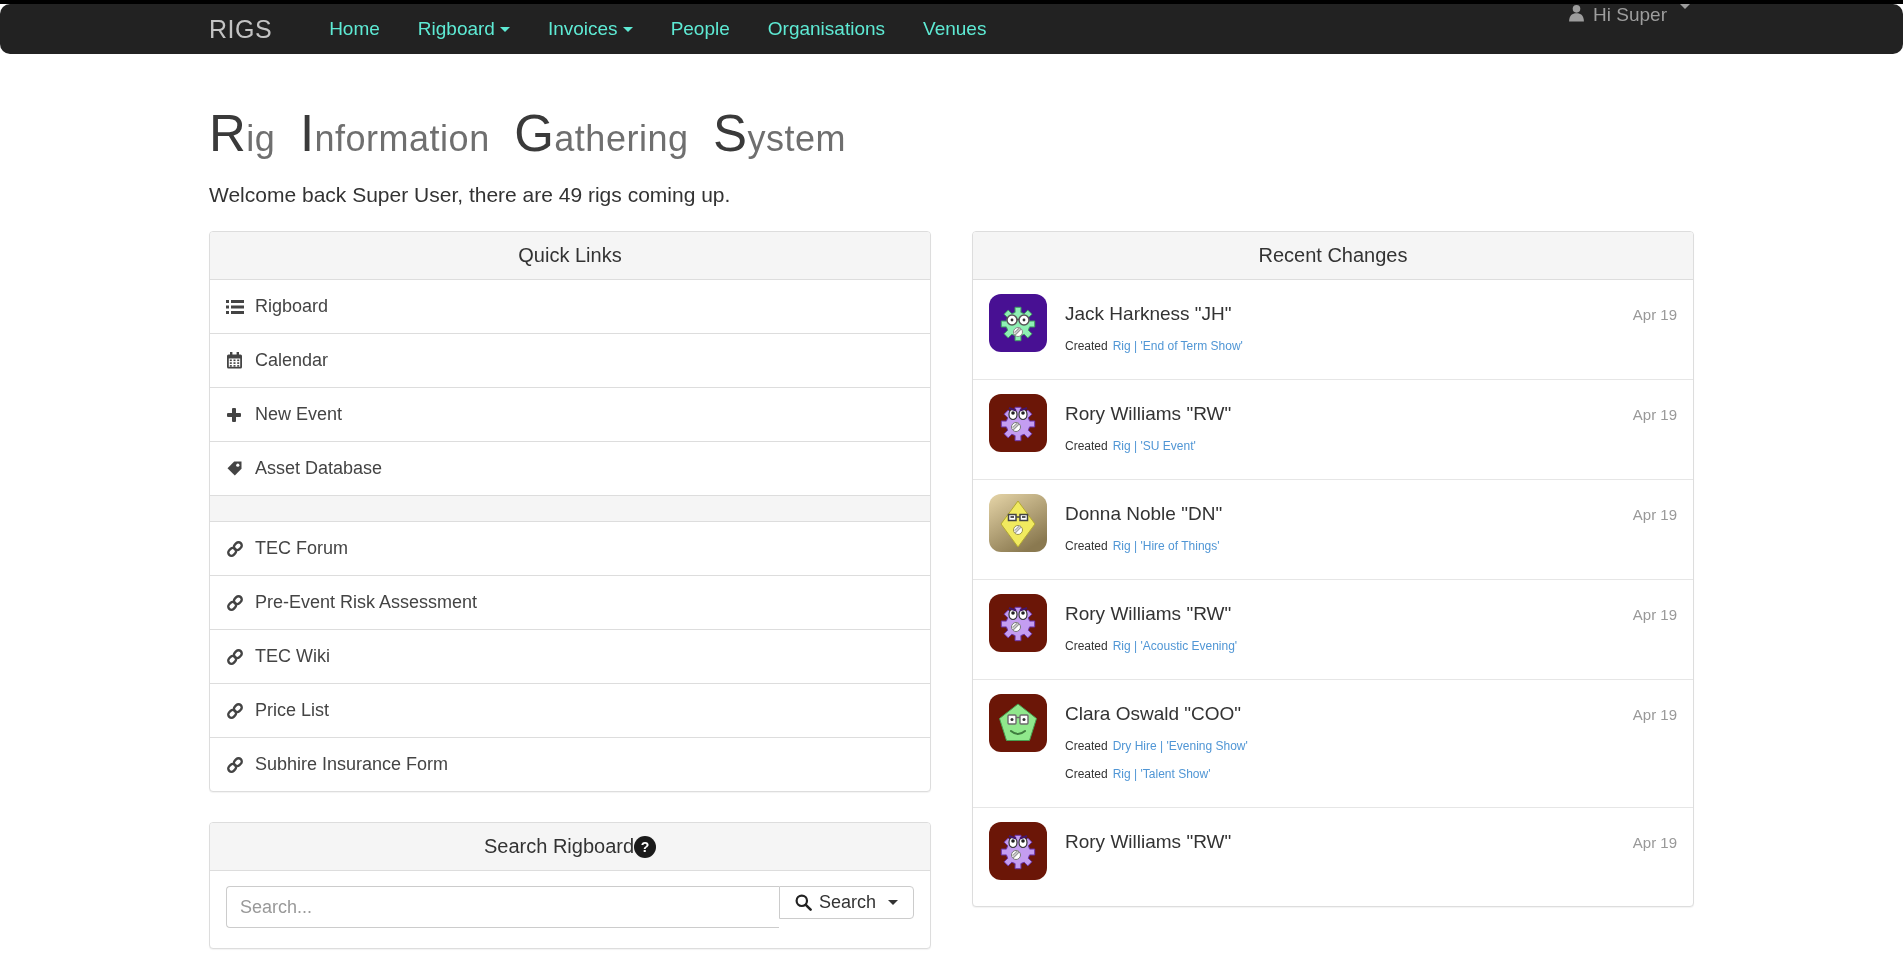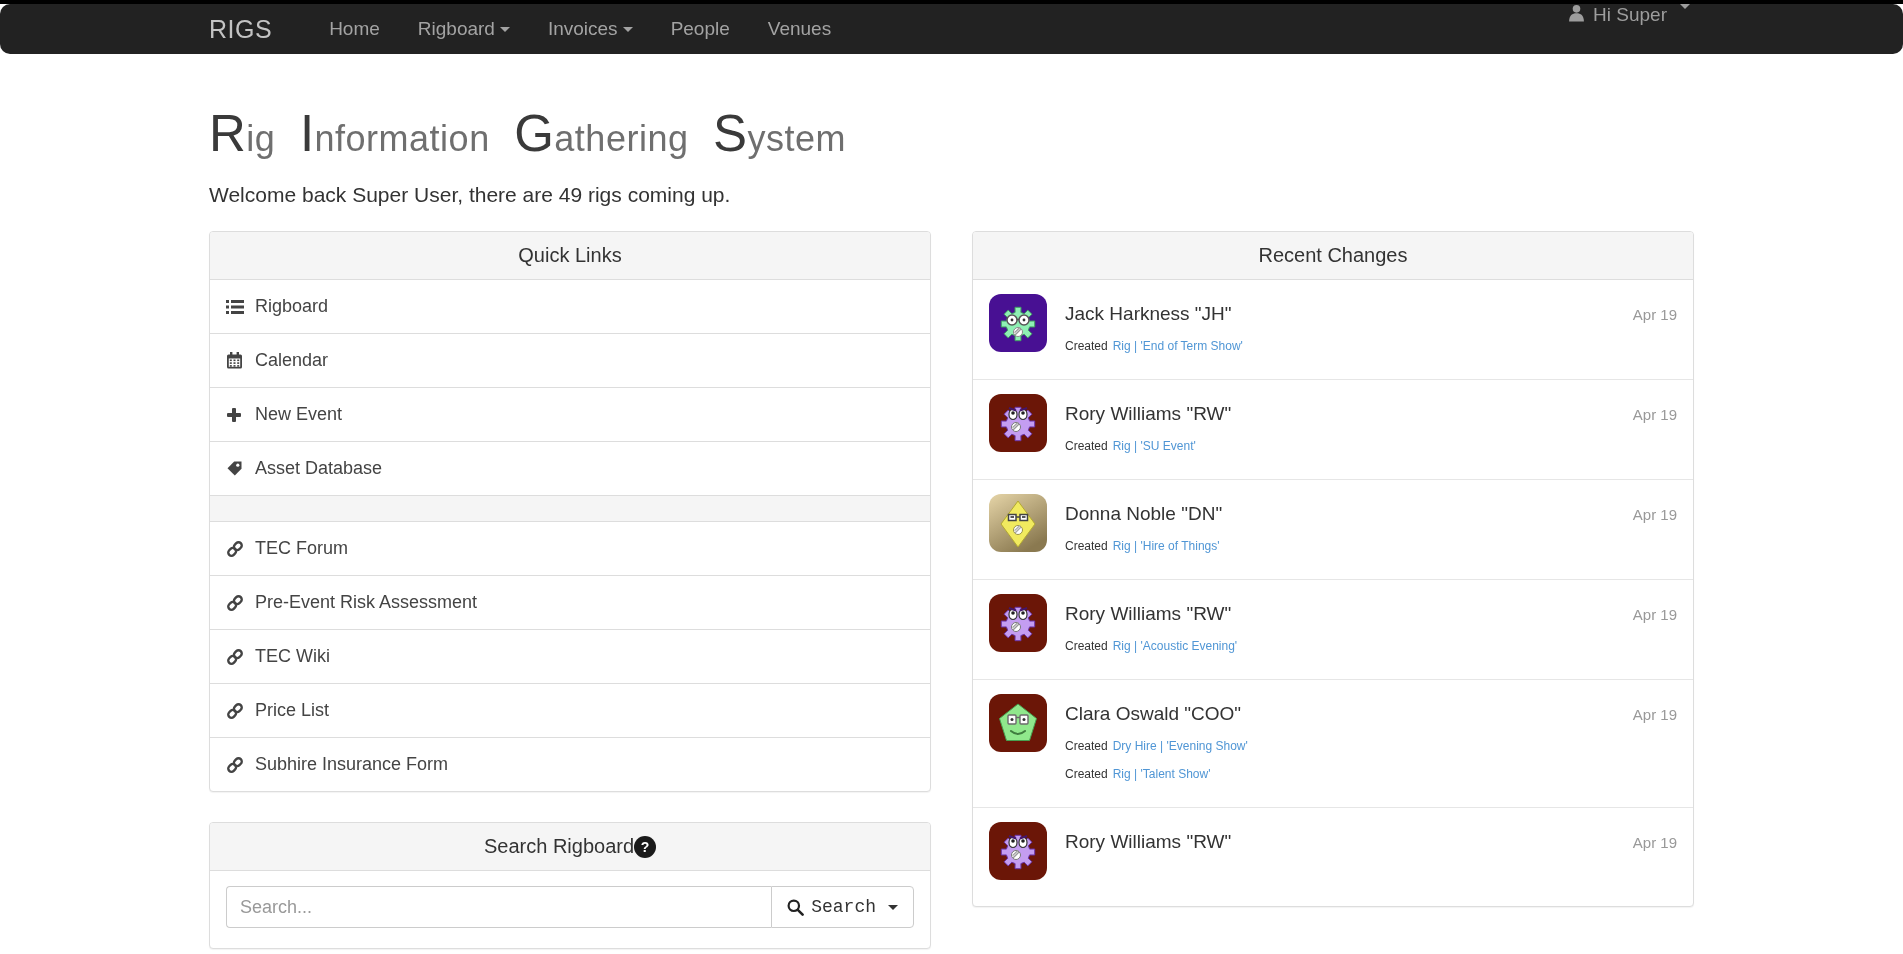--- a/index.html
+++ b/index.html
@@ -12,21 +12,21 @@
   .container { width: 1485px; margin: 0 auto; }
 
   
   .topstrip { height: 4px; background: #000; }
   .navbar { height: 50px; background: #222; border-radius: 10px; }
   .navbar .container { display: flex; align-items: center; height: 100%; }
   .brand { font-size: 25px; color: #c3c3c3; text-decoration: none; margin-right: 38px; letter-spacing: .5px; cursor: pointer; }
   .nav { display: flex; list-style: none; height: 100%; }
   .nav-link {
     display: flex; align-items: center; height: 100%;
-    padding: 0 19px; font-size: 19px; color: #a3a3a3; cursor: pointer;
+    padding: 0 19px; font-size: 19px; color: #5eead4; cursor: pointer;
   }
   .nav-user {
     margin-left: auto; display: flex; gap: 8px;
     color: #9d9d9d; font-size: 19px; cursor: pointer; height: 100%; padding: 0 4px;
   }
   .caret {
     display: inline-block; width: 0; height: 0; margin-left: 5px;
     border-left: 5px solid transparent; border-right: 5px solid transparent;
     border-top: 5px solid currentColor; vertical-align: middle;
   }
@@ -70,22 +70,22 @@
   
   .panel-body { padding: 15px 16px 20px; }
   .input-group { display: flex; }
   .search-input {
     flex: 1; height: 42px; border: 1px solid #ccc; border-right: none;
     border-radius: 4px 0 0 4px; padding: 0 13px; font-size: 18px; color: #0f172a;
     font-family: inherit; outline: none;
   }
   .search-input::placeholder { color: #999; }
   .search-btn {
-    height: 42px; border: 1px solid #ccc; background: #fff; border-radius: 0 4px 4px 0;
-    font-size: 18px; color: #333; padding: 0 15px; font-family: Liberation Mono, monospace; cursor: pointer;
+    height: 33px; border: 1px solid #ccc; background: #fff; border-radius: 0 4px 4px 0;
+    font-size: 18px; color: #333; padding: 0 15px; font-family: Liberation Sans, sans-serif; cursor: pointer;
     display: flex; align-items: center; gap: 7px; text-align: right;
   }
 
   
   .changes-list { list-style: none; }
   .change-item { padding: 14px 16px 26px; display: flex; }
   .change-item + .change-item { border-top: 1px solid #e6e6e6; }
   .avatar { width: 58px; height: 58px; flex: 0 0 auto; margin-right: 18px; }
   .change-body { flex: 1; padding-top: 9px; }
   .change-top { display: flex; justify-content: space-between; align-items: baseline; }
@@ -109,20 +109,23 @@
       <li class="nav-link">
           <span>Rigboard</span>
           <span class="caret"></span>
         </li>
       <li class="nav-link">
           <span>Invoices</span>
           <span class="caret"></span>
         </li>
       <li class="nav-link">
           <span>People</span>
+        </li>
+      <li class="nav-link">
+          <span>Organisations</span>
         </li>
       <li class="nav-link">
           <span>Venues</span>
         </li>
     </ul>
     <div class="nav-user">
       <svg width="17" height="18" viewBox="0 0 16 17">
         <circle cx="8" cy="4.6" r="3.6" fill="#9d9d9d"></circle>
         <path d="M1,16.5 C1,10.8 4,8.7 8,8.7 C12,8.7 15,10.8 15,16.5 Z" fill="#9d9d9d"></path>
       </svg>

